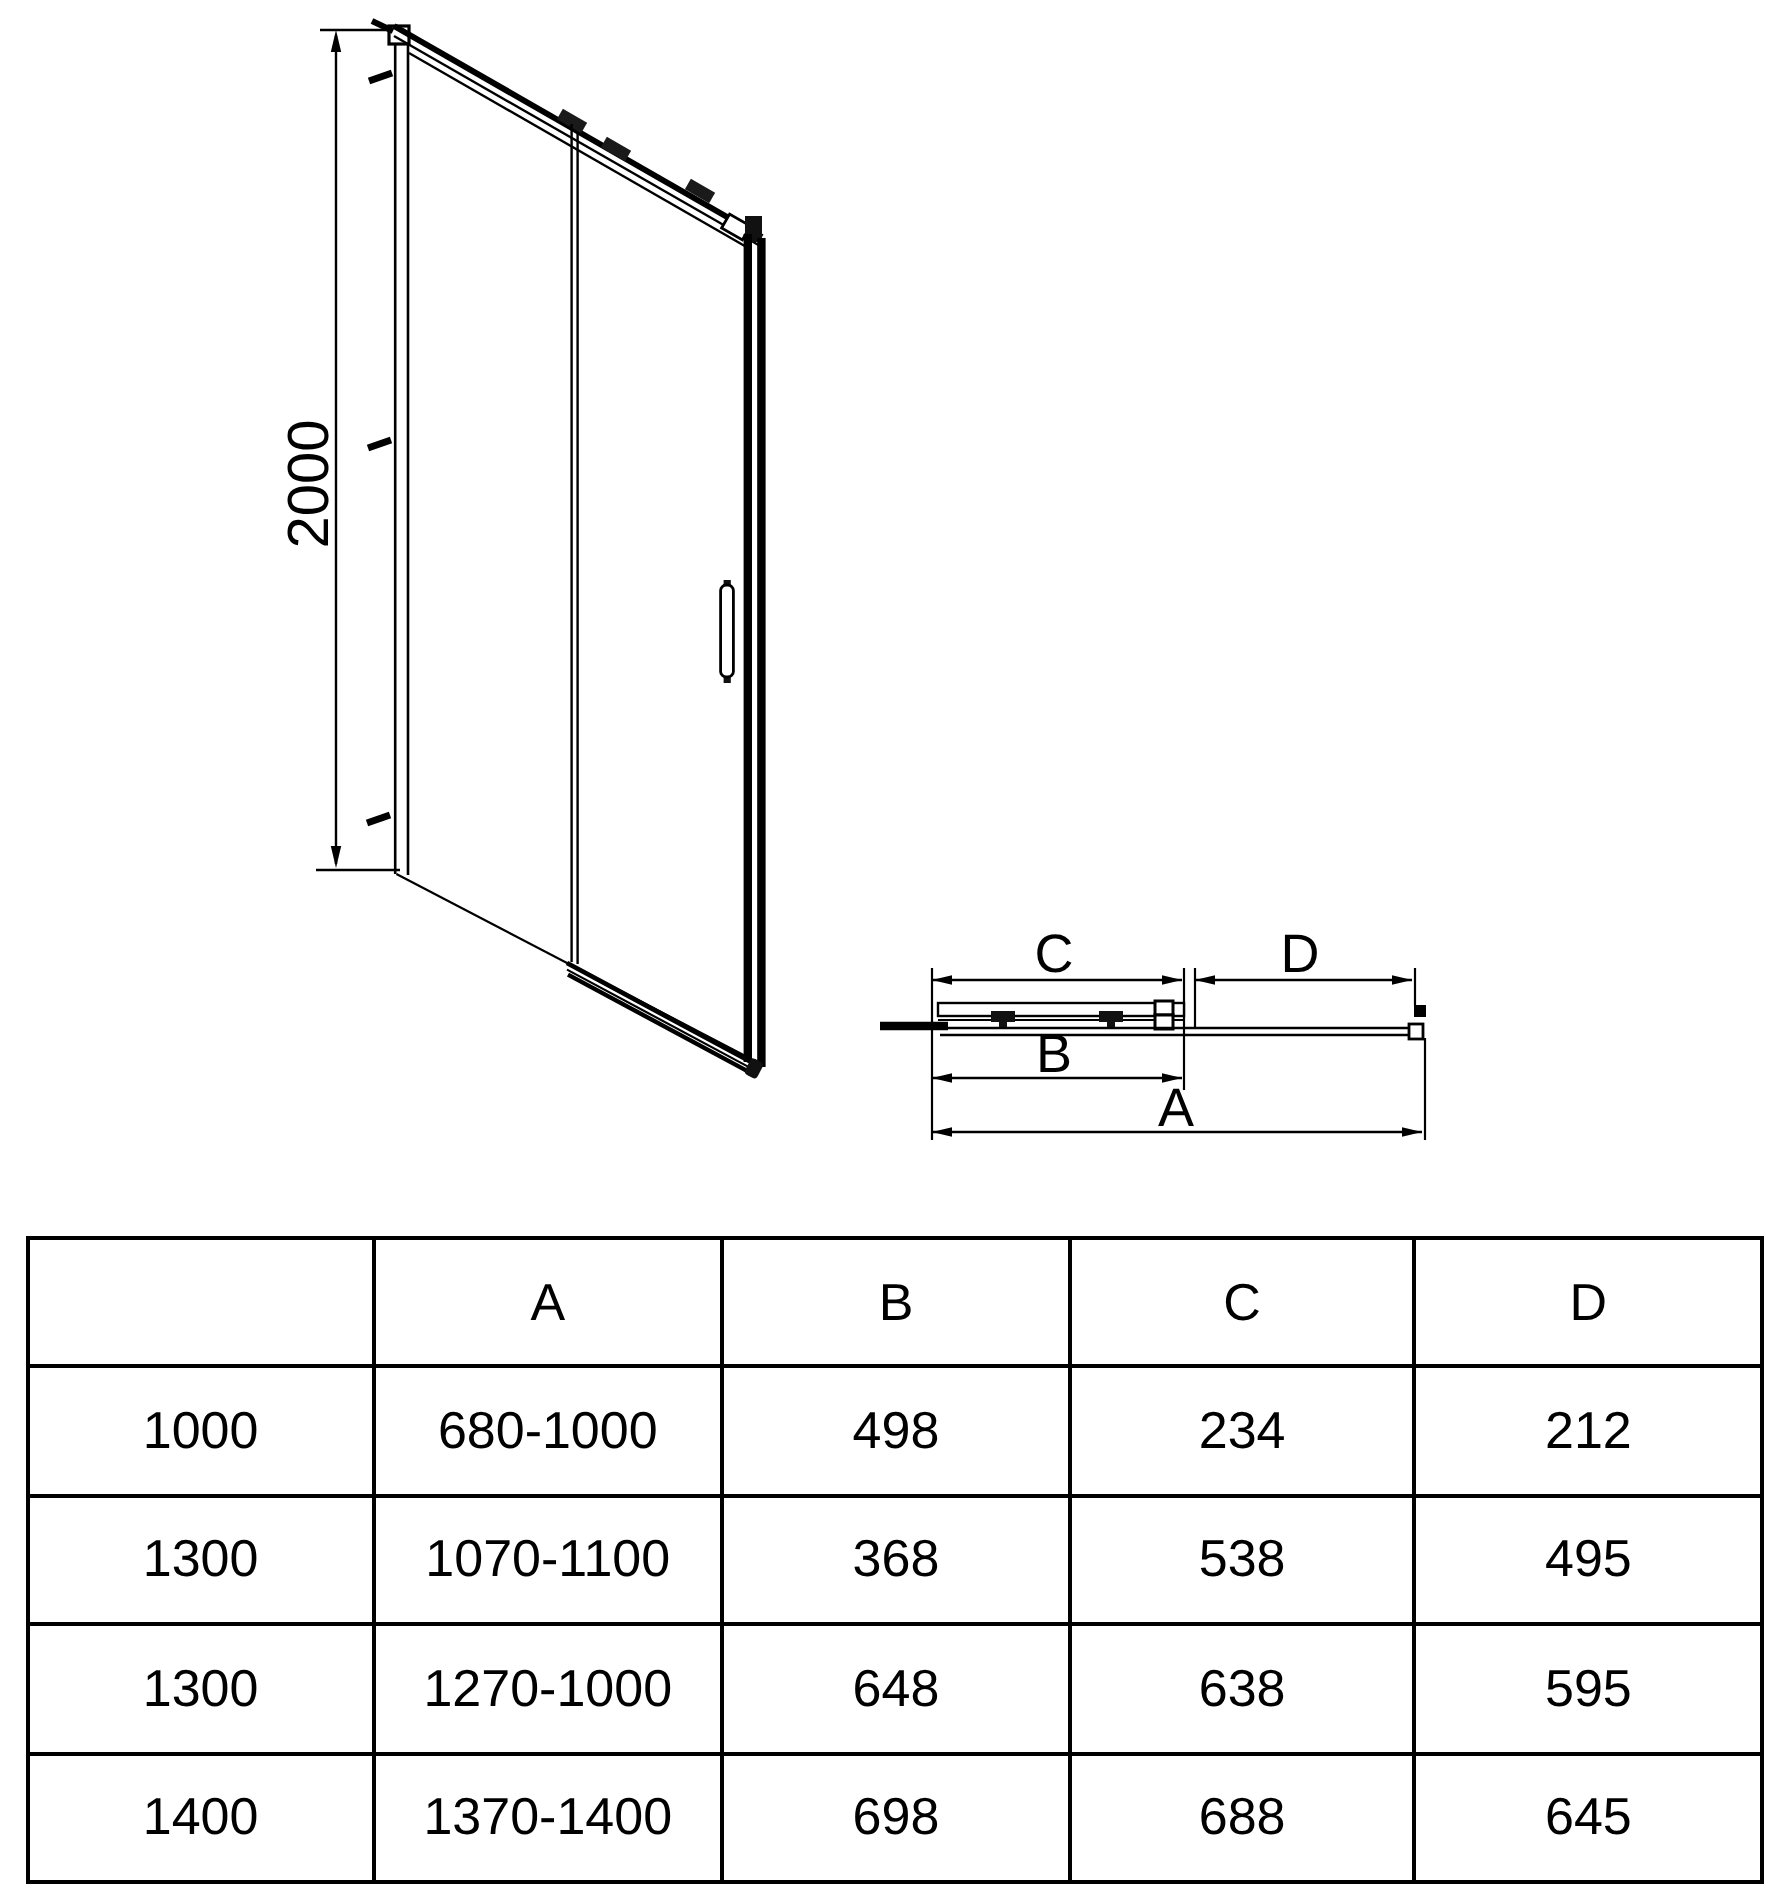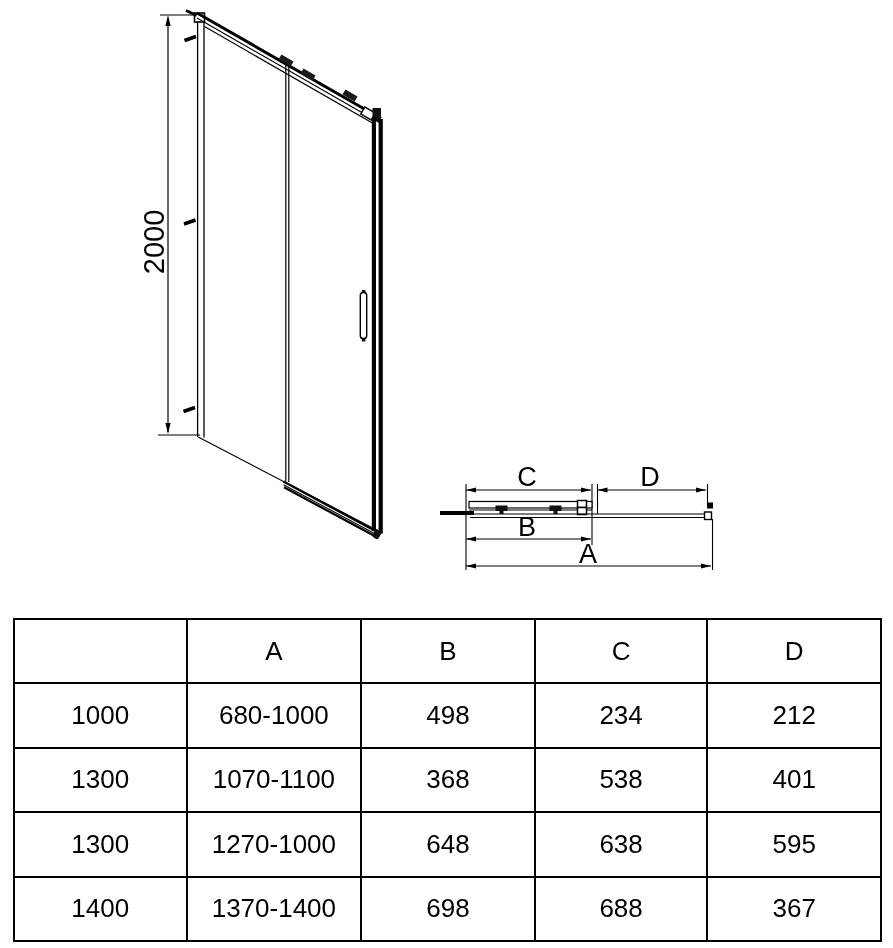--- a/index.html
+++ b/index.html
@@ -182,30 +182,30 @@
       <td>680-1000</td>
       <td>498</td>
       <td>234</td>
       <td>212</td>
     </tr>
     <tr>
       <td>1300</td>
       <td>1070-1100</td>
       <td>368</td>
       <td>538</td>
-      <td>401</td>
+      <td>495</td>
     </tr>
     <tr>
       <td>1300</td>
       <td>1270-1000</td>
       <td>648</td>
       <td>638</td>
       <td>595</td>
     </tr>
     <tr>
       <td>1400</td>
       <td>1370-1400</td>
       <td>698</td>
       <td>688</td>
-      <td>367</td>
+      <td>645</td>
     </tr>
   </tbody>
 </table>
 
 </body></html>

